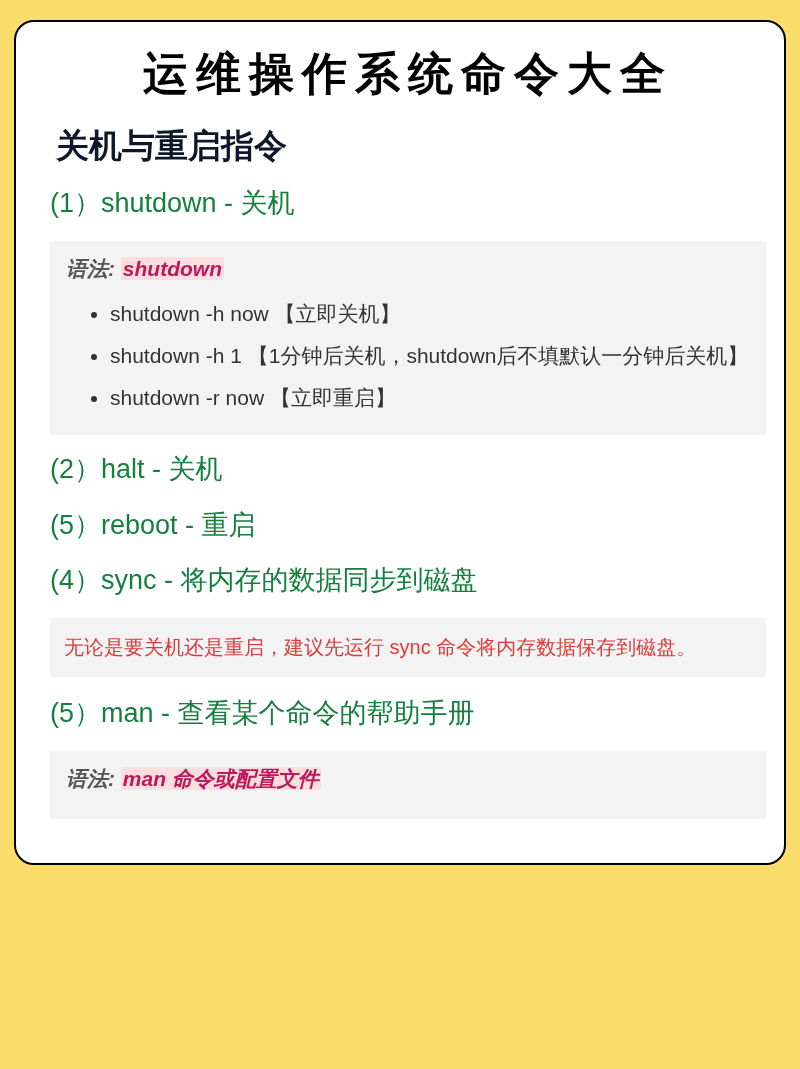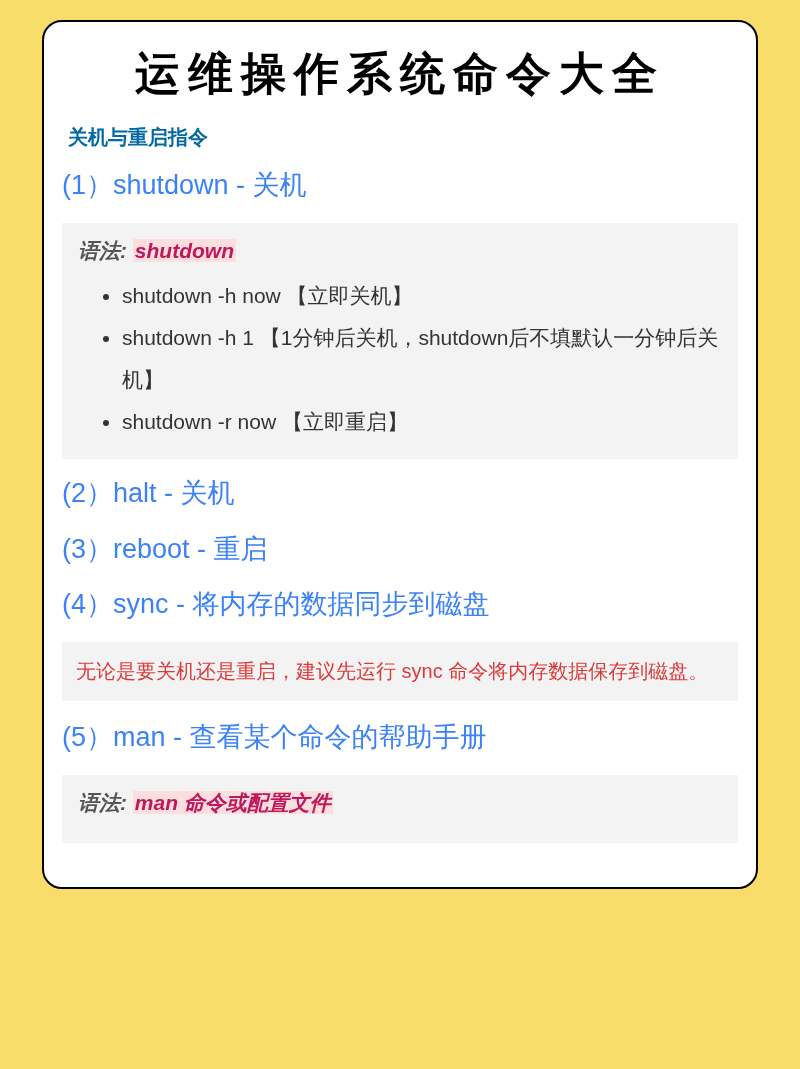--- a/index.html
+++ b/index.html
@@ -7,42 +7,42 @@
       background: #f9dd6b;
       display: flex;
       justify-content: center;
       padding: 20px 14px;
       font-family: "Microsoft YaHei", "PingFang SC", sans-serif;
     }
     .card {
       background: #ffffff;
       border: 2px solid #000;
       border-radius: 20px;
-      width: 716px;
-      padding: 22px 18px 30px 18px;
+      width: 772px;
+      padding: 22px 18px 30px 34px;
     }
     .main-title {
       font-size: 45px;
       font-weight: 900;
       color: #000;
       letter-spacing: 8px;
       text-align: center;
       margin-bottom: 8px;
     }
     .section-title {
-      font-size: 20px;
+      font-size: 33px;
       font-weight: 700;
-      color: #0369a1;
+      color: #0f172a;
       margin-top: 20px;
       margin-bottom: 12px;
       padding-left: 6px;
     }
     .item-title {
       font-size: 27px;
-      color: #3b82f6;
+      color: #15803d;
       font-weight: 400;
       margin: 16px 0 18px 0;
       line-height: 1.4;
     }
     .syntax-box {
       background: #f3f3f3;
       padding: 14px 16px 16px 16px;
       margin: 6px 0 14px 0;
     }
     .syntax-line {
@@ -96,21 +96,21 @@
       <span>语法: </span><span class="syntax-highlight">shutdown</span>
     </div>
     <ul>
       <li>shutdown -h now 【立即关机】</li>
       <li>shutdown -h 1 【1分钟后关机，shutdown后不填默认一分钟后关机】</li>
       <li>shutdown -r now 【立即重启】</li>
     </ul>
   </div>
 
   <div class="item-title">(2）halt - 关机</div>
-  <div class="item-title">(3）reboot - 重启</div>
+  <div class="item-title">(5）reboot - 重启</div>
   <div class="item-title">(4）sync - 将内存的数据同步到磁盘</div>
 
   <div class="note-box">
     <div class="note-text">无论是要关机还是重启，建议先运行 sync 命令将内存数据保存到磁盘。</div>
   </div>
 
 
   <div class="item-title">(5）man - 查看某个命令的帮助手册</div>
 
   <div class="syntax-box">

